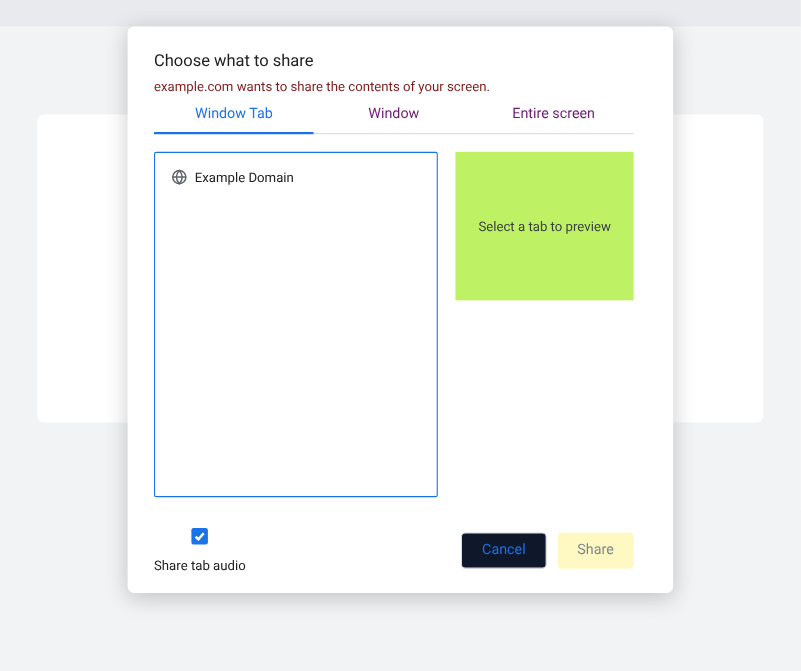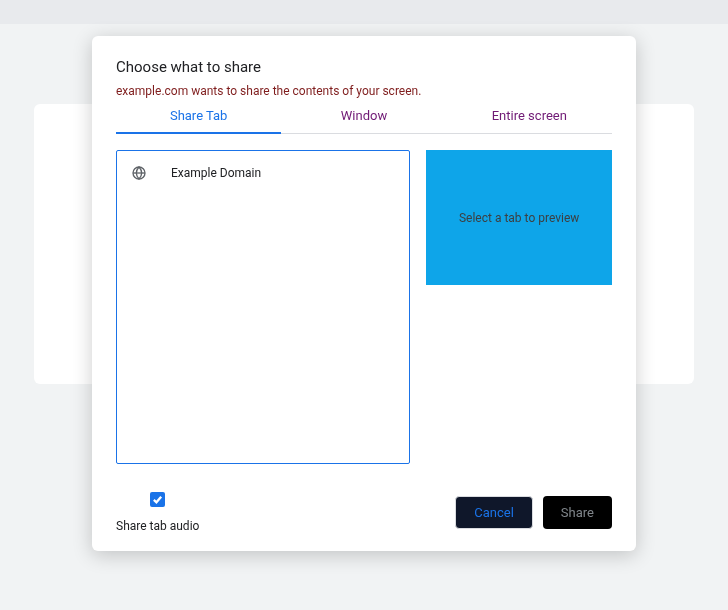--- a/index.html
+++ b/index.html
@@ -32,28 +32,28 @@
       padding-top: 80px;
     }
     .page-card {
       width: 660px;
       height: 280px;
       background: #ffffff;
       border-radius: 6px;
     }
     .dialog {
       position: absolute;
-      top: 36px;
+      top: 24px;
       left: 50%;
       transform: translateX(-50%);
-      width: 544px;
+      width: 496px;
       background: #ffffff;
       border-radius: 6px;
       box-shadow: 0 4px 20px rgba(0,0,0,0.2);
-      padding: 22px 24px 18px 24px;
+      padding: 22px 36px 18px 24px;
     }
     .dialog-title {
       font-size: 15px;
       color: #202124;
       font-weight: 400;
       margin-bottom: 8px;
     }
     .dialog-subtitle {
       font-size: 12px;
       color: #7f1d1d;
@@ -91,36 +91,36 @@
     .tab-list {
       width: 340px;
       height: 314px;
       border: 1px solid #1a73e8;
       border-radius: 2px;
       padding: 6px;
     }
     .tab-item {
       display: flex;
       align-items: center;
-      gap: 24px;
+      gap: 6px;
       padding: 8px 8px;
       font-size: 12px;
       color: #202124;
       cursor: pointer;
     }
     .globe-icon {
       width: 16px;
       height: 16px;
       flex-shrink: 0;
       color: #5f6368;
     }
     .preview-box {
       width: 216px;
       height: 135px;
-      background: #0ea5e9;
+      background: #bef264;
       display: flex;
       align-items: center;
       justify-content: center;
       font-size: 12px;
       color: #3c4043;
     }
     .footer {
       display: flex;
       align-items: center;
       justify-content: space-between;
@@ -165,40 +165,40 @@
       border: none;
       font-family: inherit;
     }
     .btn-cancel {
       background: #0f172a;
       color: #1a73e8;
       border: 1px solid #dadce0;
       text-align: right;
     }
     .btn-share {
-      background: #000000;
+      background: #fef9c3;
       color: #80868b;
     }
   </style>
 </head>
 <body>
 
 <div class="top-bar"></div>
 
 <div class="page-bg">
   <div class="page-card"></div>
 </div>
 
 <div class="dialog">
   <div class="dialog-title">Choose what to share</div>
   <div class="dialog-subtitle">example.com wants to share the contents of your screen.</div>
 
   <div class="tabs">
     <div class="tab active">
-      <span>Share Tab</span>
+      <span>Window Tab</span>
     </div>
     <div class="tab">
       <span>Window</span>
     </div>
     <div class="tab">
       <span>Entire screen</span>
     </div>
   </div>
 
   <div class="content-row">

